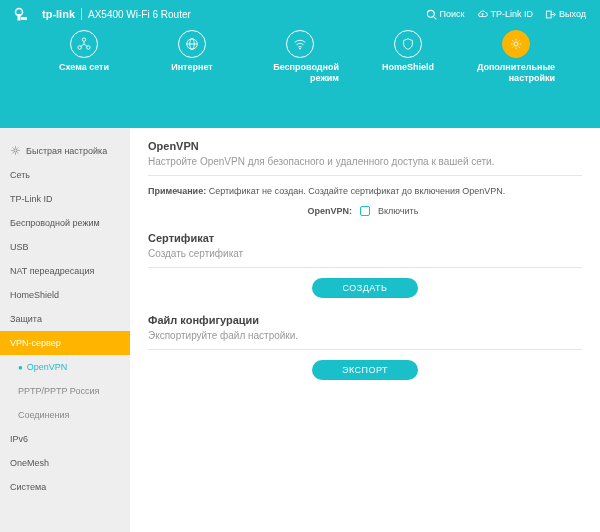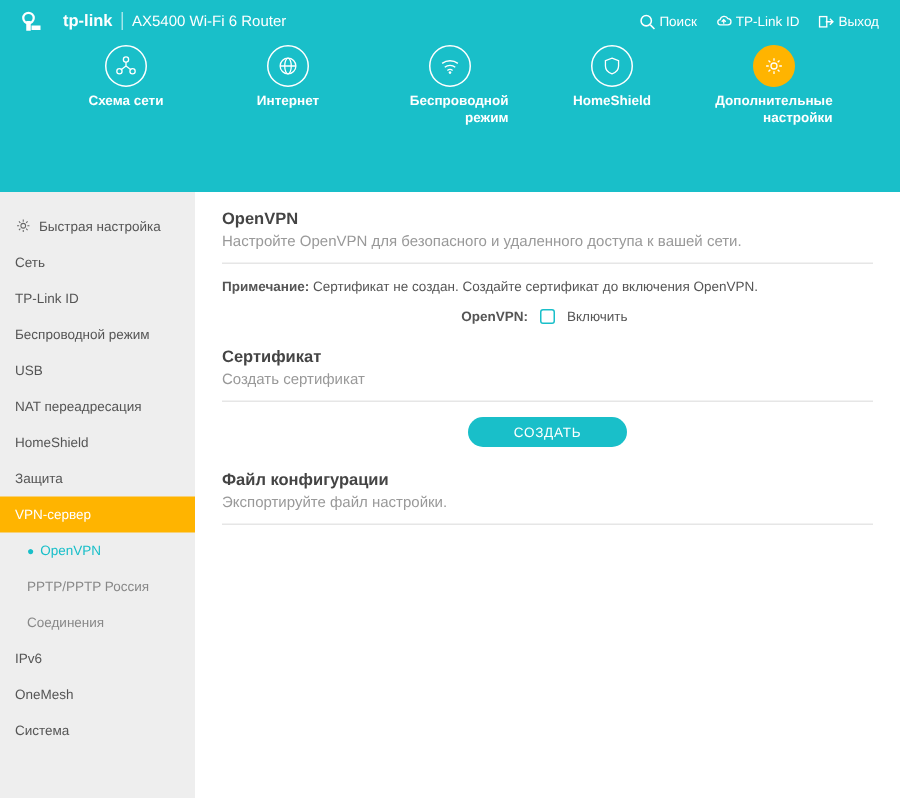--- a/index.html
+++ b/index.html
@@ -186,20 +186,21 @@
       <div class="sect-title">Сертификат</div>
       <div class="sect-desc">Создать сертификат</div>
       <div class="hr"></div>
       <button class="btn-primary">СОЗДАТЬ</button>
     </div>
 
     <div class="block">
       <div class="sect-title">Файл конфигурации</div>
       <div class="sect-desc">Экспортируйте файл настройки.</div>
       <div class="hr"></div>
+      <button class="btn-primary">ЭКСПОРТ</button>
     </div>
   </div>
 </div>
 
 <div class="footer">
   <div class="right">
     <div class="f-action">
       <svg style="width:11px;height:11px" viewBox="0 0 16 16">
           <path d="M3 9V7a5 5 0 0 1 10 0v2" fill="none" stroke="#888" stroke-width="1.2"></path>
           <rect x="2" y="8" width="2.5" height="4" rx="1" fill="none" stroke="#888"></rect>

